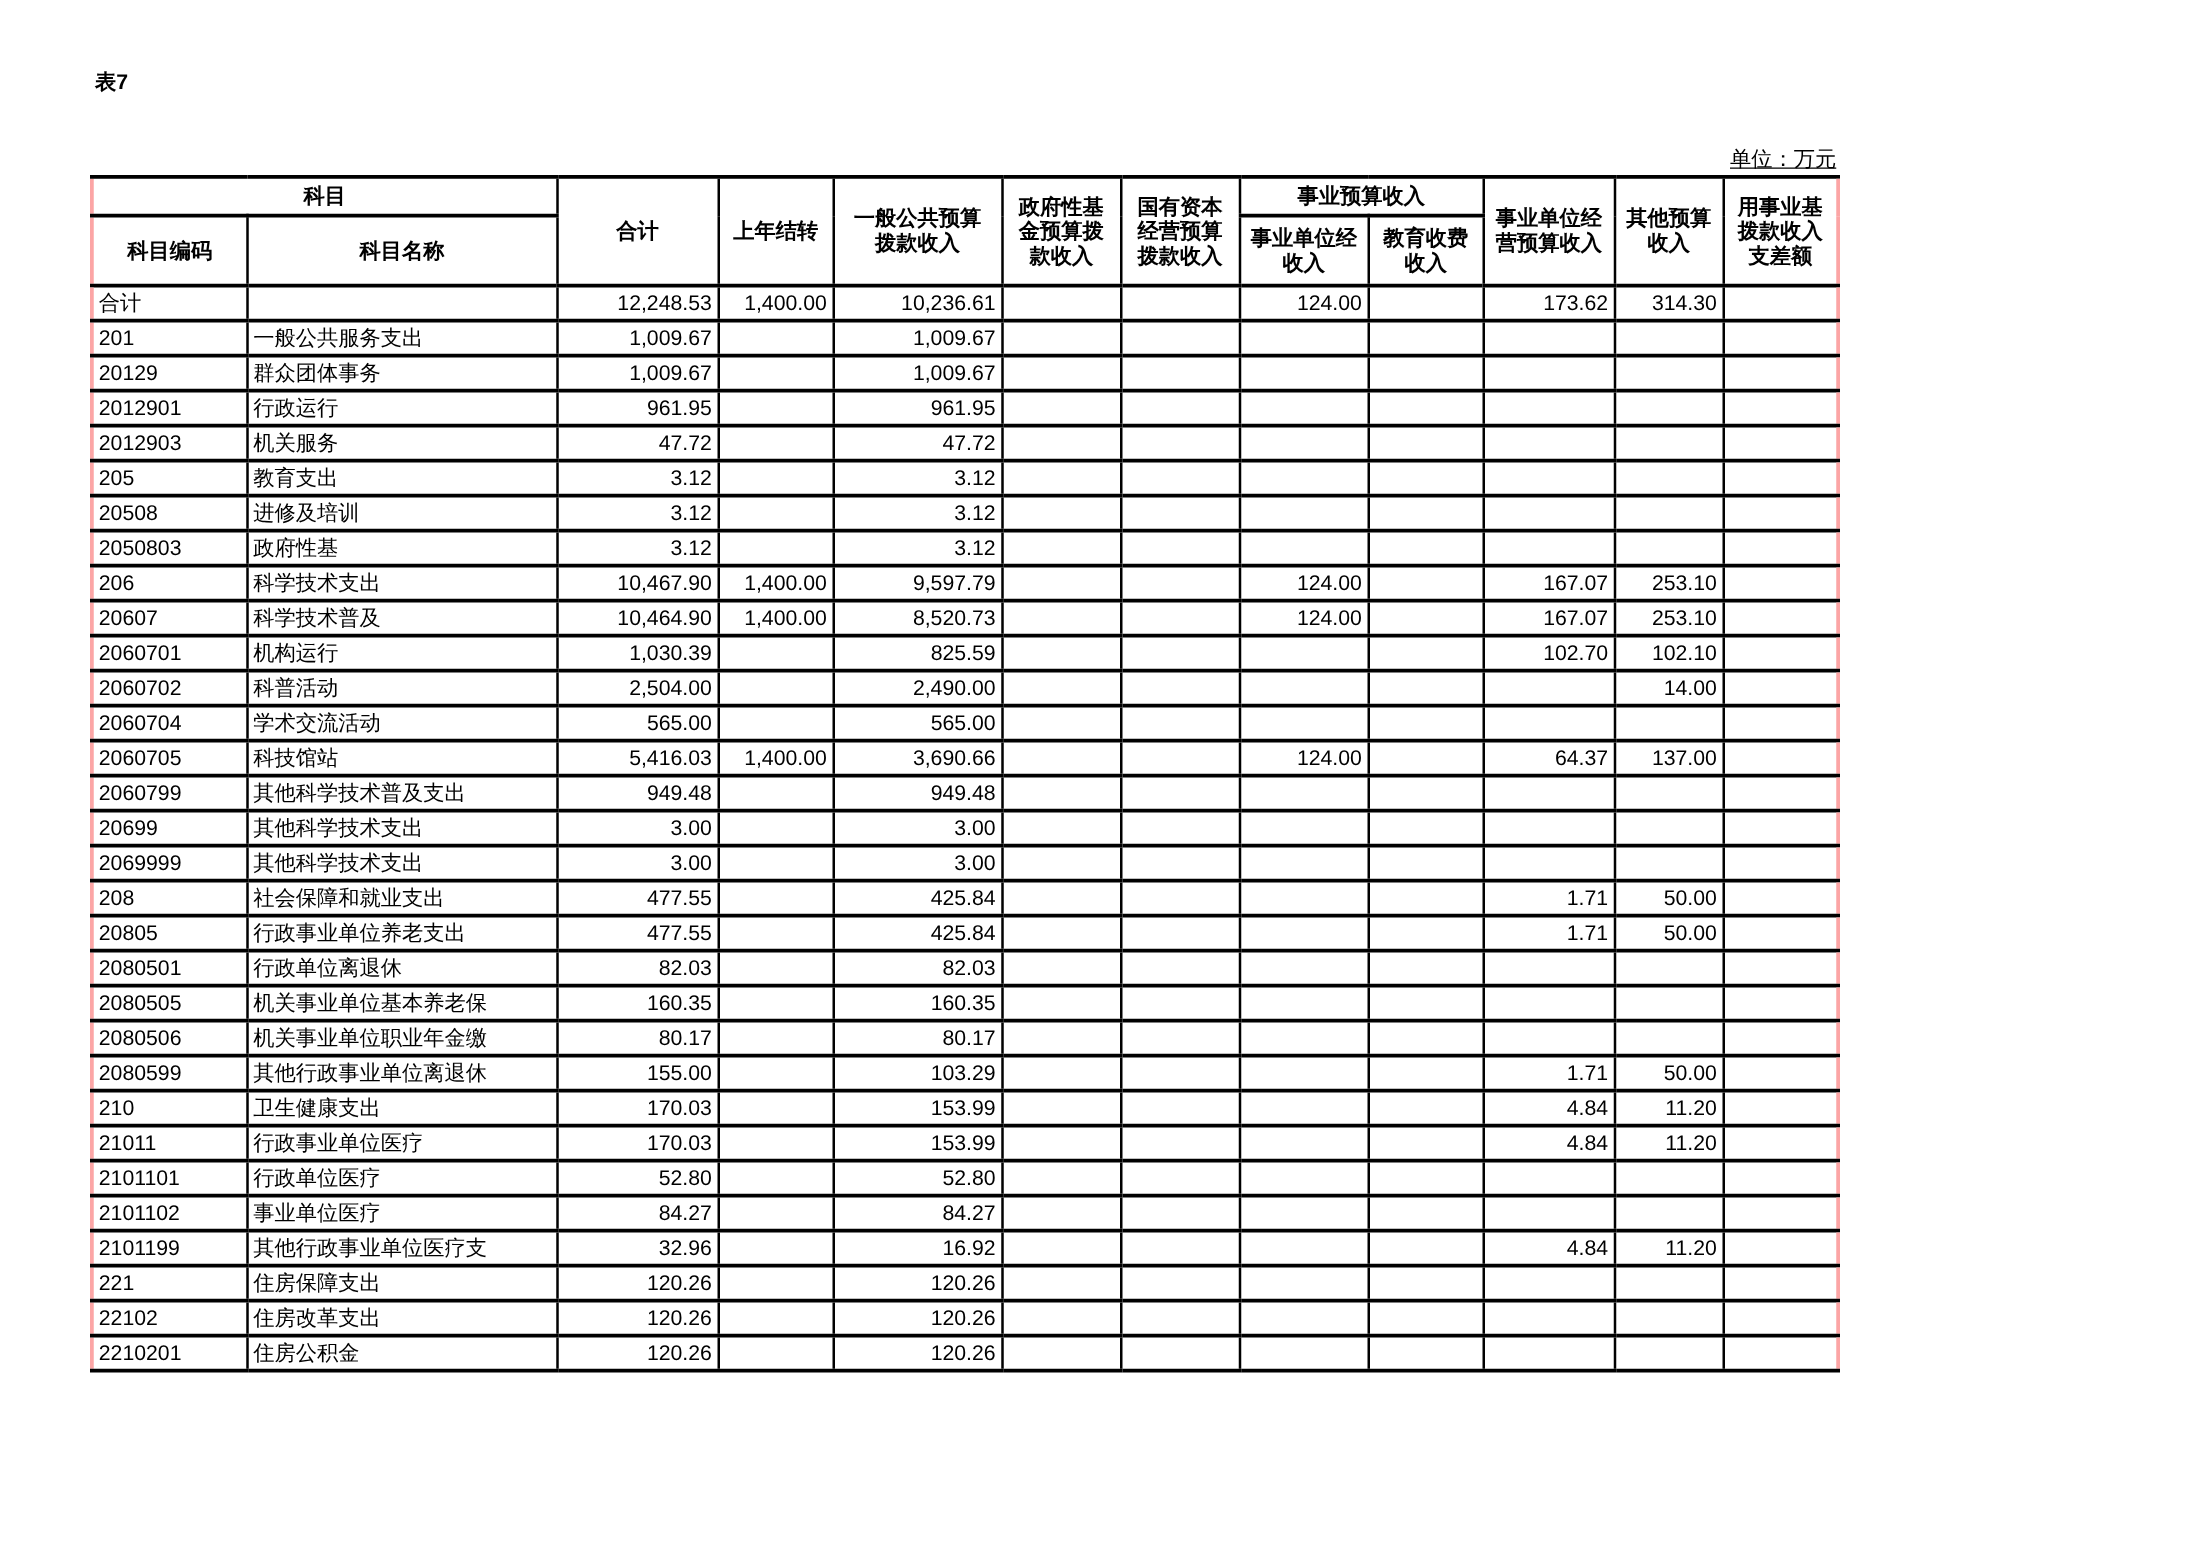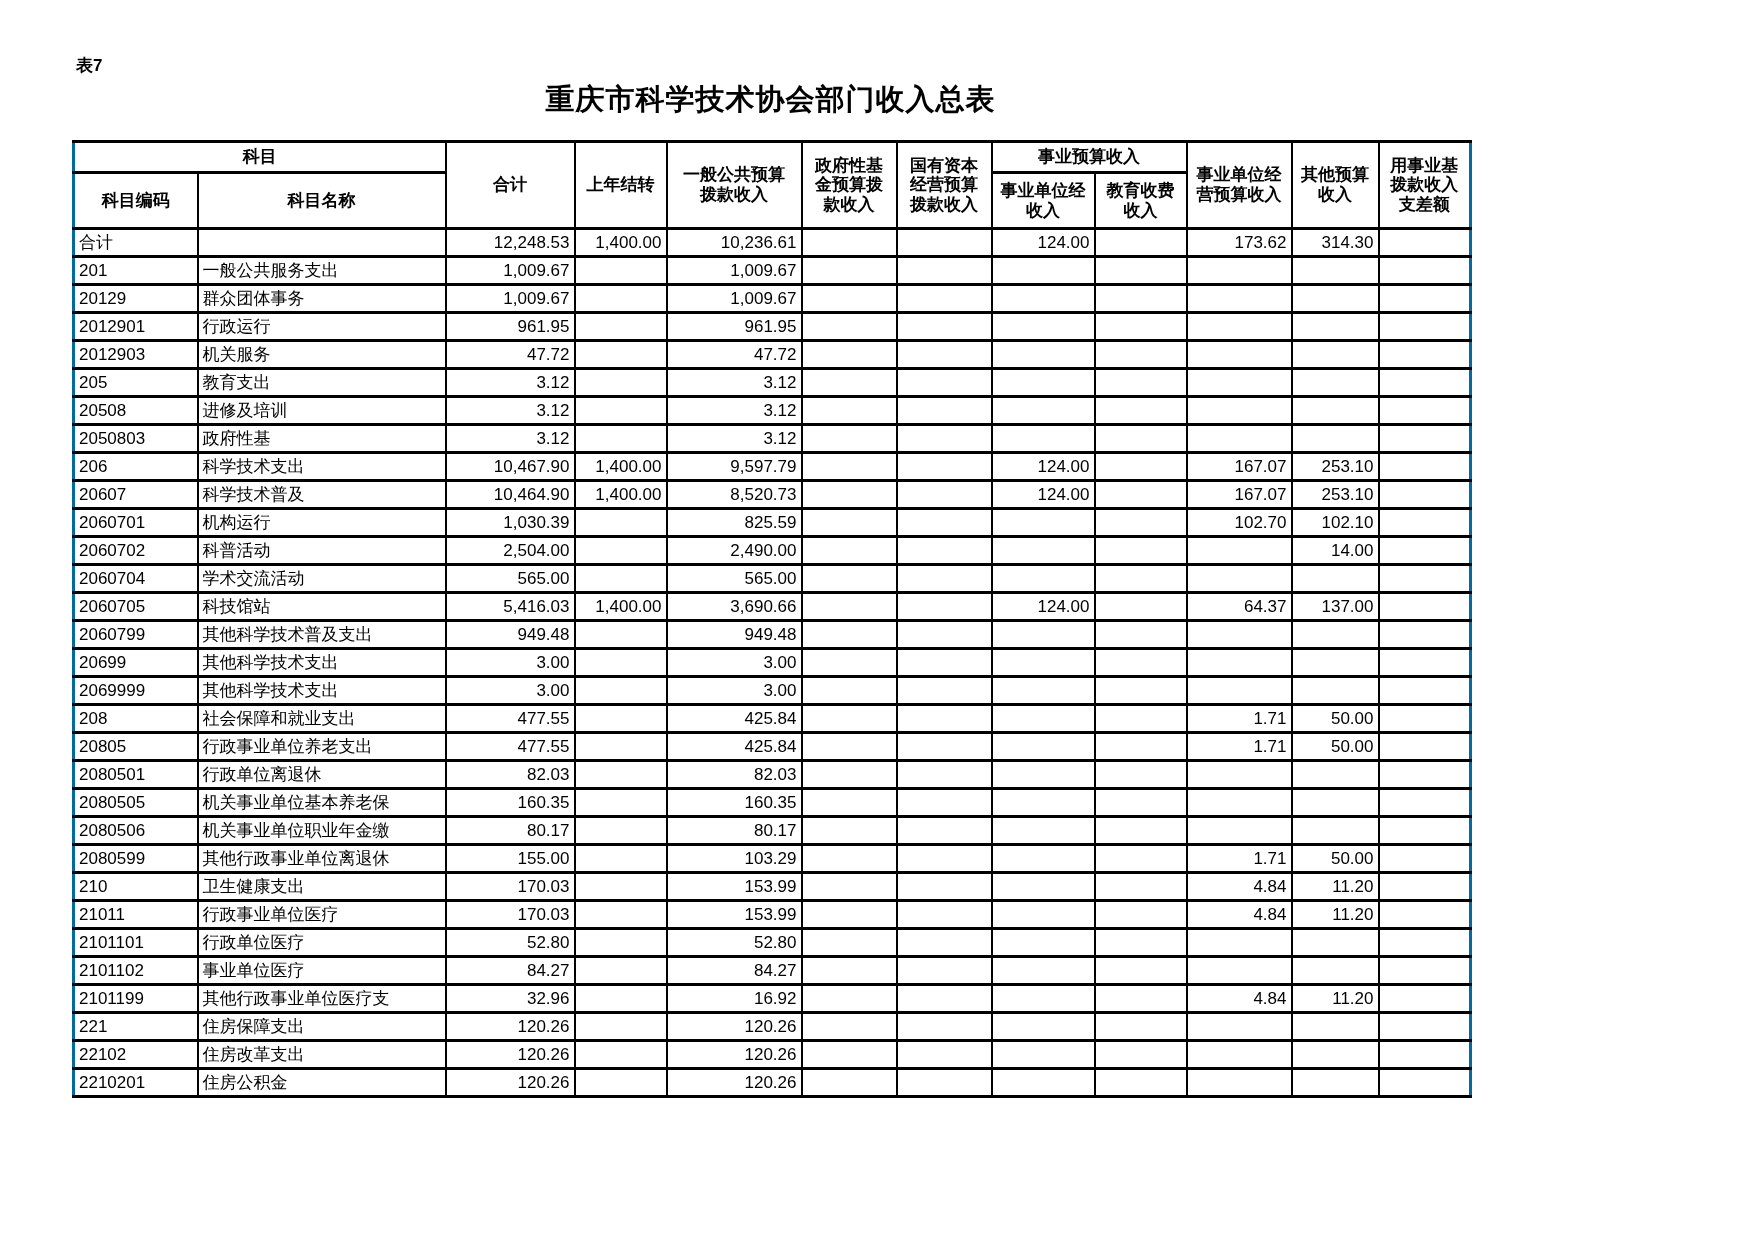--- a/index.html
+++ b/index.html
@@ -44,21 +44,21 @@
     font-size: 17px;
     text-decoration: underline;
   }
   table.main {
     position: absolute;
     left: 72px;
     top: 112px;
     border-collapse: collapse;
     table-layout: fixed;
     width: 1397px;
-    border: 3px solid #0369a1;
+    border: 3px solid #fca5a5;
   }
   table.main th, table.main td {
     border: 2px solid #000;
     border-top-width: 3px;
     border-bottom-width: 3px;
     padding: 0 4px;
     overflow: hidden;
     font-size: 17px;
     line-height: 1.15;
   }
@@ -82,22 +82,22 @@
   td.lvl1 { padding-left: 18px; }
   td.lvl2 { padding-left: 32px; }
 </style>
 </head>
 <body>
 
 <div class="page">
 
   <div class="sheet-tag">表7</div>
 
-  <div class="doc-title">重庆市科学技术协会部门收入总表</div>
-
+
+  <div class="unit-label">单位：万元</div>
 
   <table class="main">
     <colgroup>
       <col style="width:124px">
       <col style="width:248px">
       <col style="width:129px">
       <col style="width:92px">
       <col style="width:135px">
       <col style="width:95px">
       <col style="width:95px">

